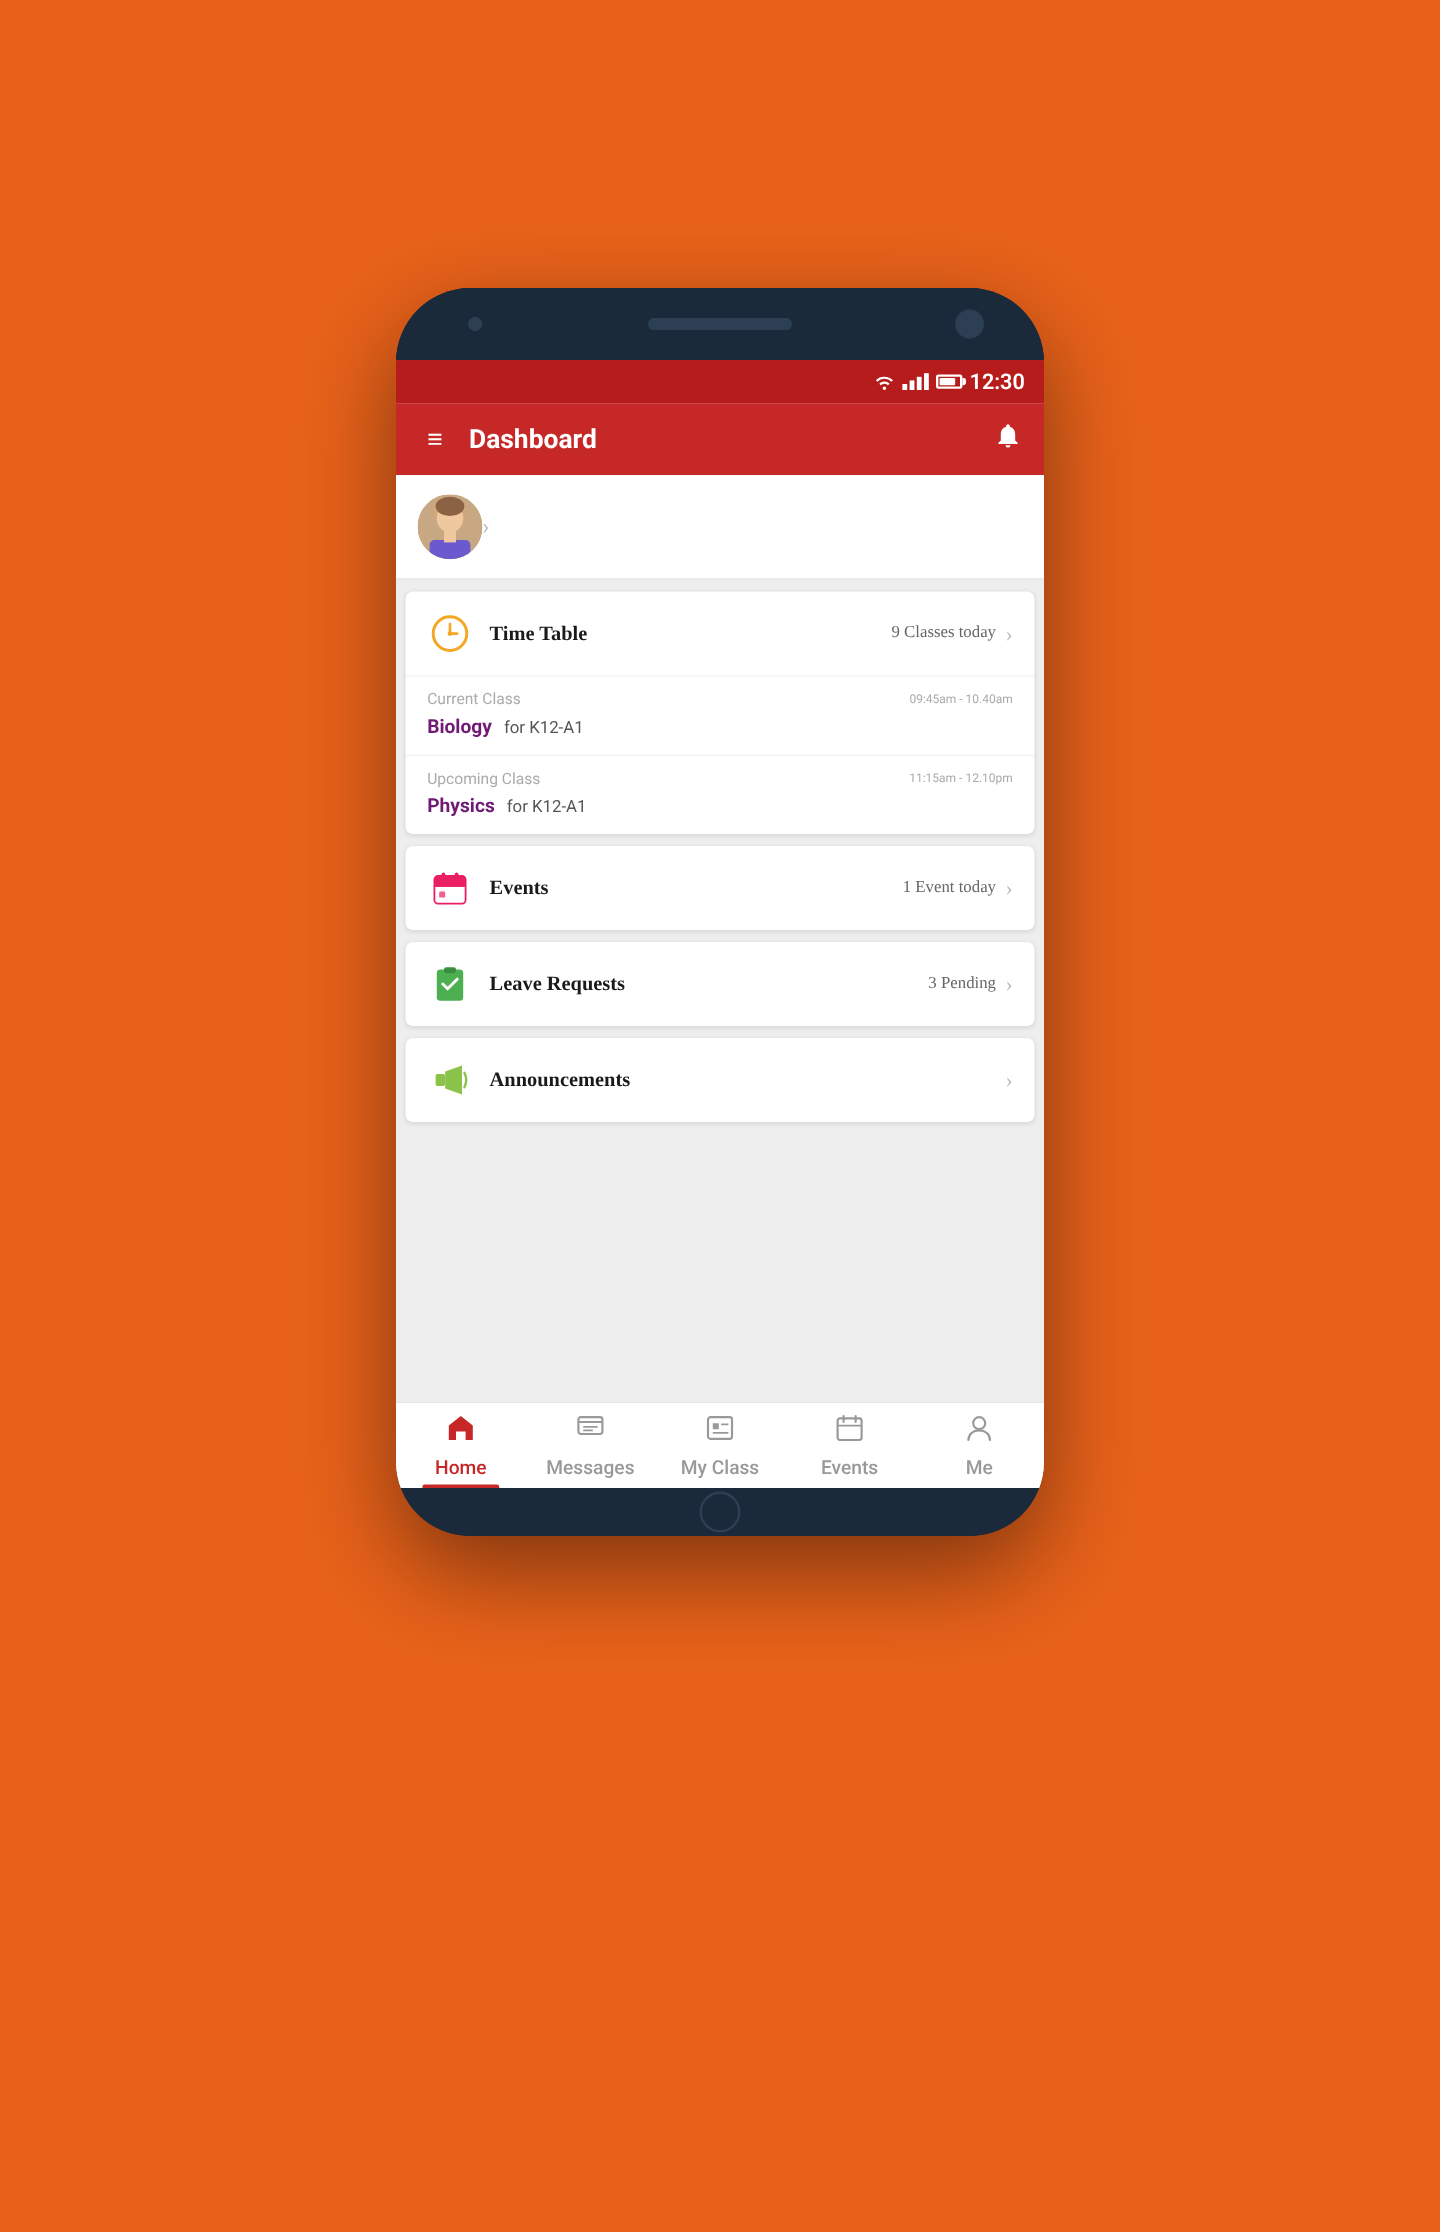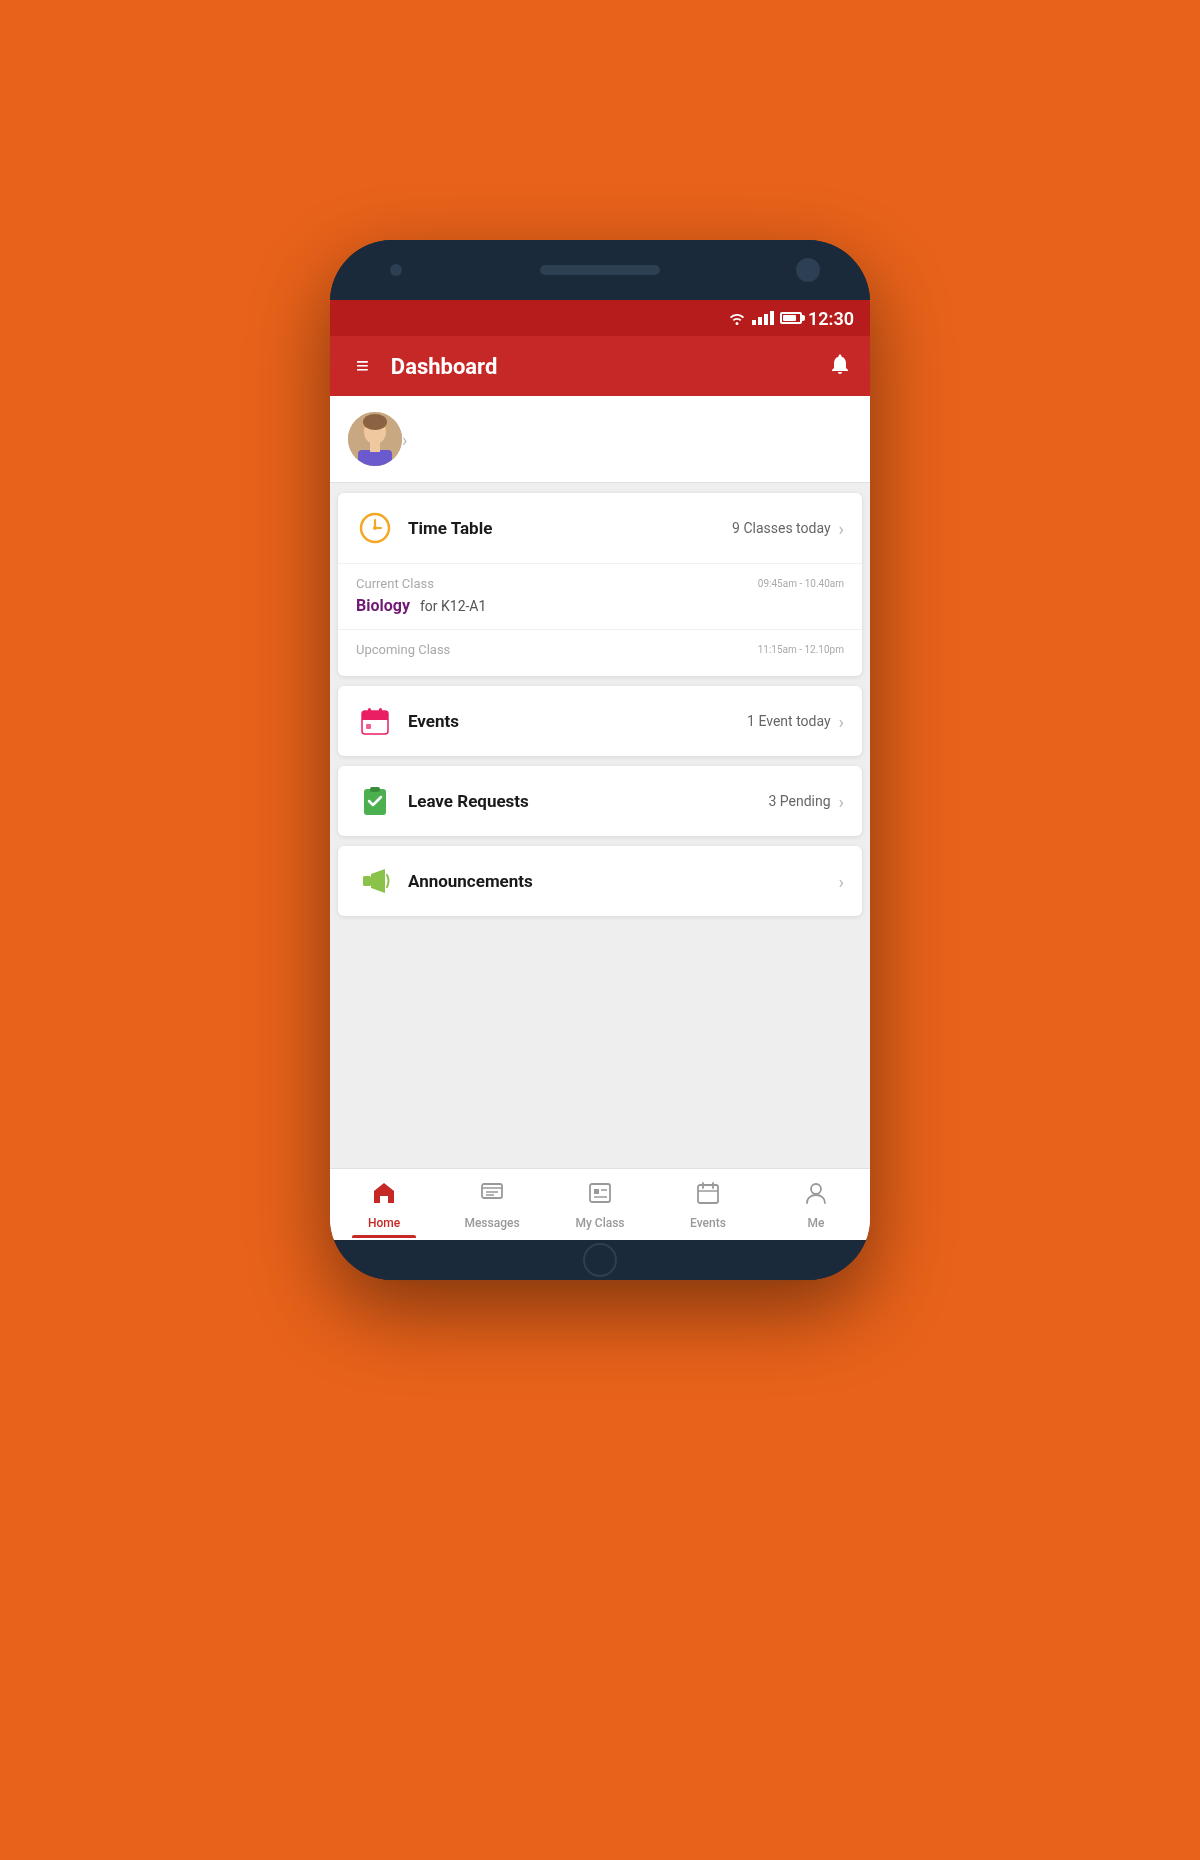--- a/index.html
+++ b/index.html
@@ -241,20 +241,21 @@
       border-radius: 6px;
       box-shadow: 0 1px 4px rgba(0,0,0,0.1);
       overflow: hidden;
     }
 
     .card-header {
       display: flex;
       align-items: center;
       padding: 16px 18px;
       cursor: pointer;
+      font-family: Liberation Serif, serif;
     }
     .card-icon {
       width: 38px;
       height: 38px;
       display: flex;
       align-items: center;
       justify-content: center;
       font-size: 26px;
       flex-shrink: 0;
     }
@@ -319,21 +320,21 @@
       align-items: center;
       gap: 4px;
       flex: 1;
       cursor: pointer;
       padding: 8px 0;
     }
     .nav-icon {
       font-size: 24px;
     }
     .nav-label {
-      font-size: 12px;
+      font-size: 16px;
       font-weight: 500;
     }
     .nav-item.active .nav-icon { color: #c62828; }
     .nav-item.active .nav-label { color: #c62828; }
     .nav-item:not(.active) .nav-icon { color: #999; }
     .nav-item:not(.active) .nav-label { color: #999; }
 
     
     .nav-item.active {
       position: relative;
@@ -469,20 +470,24 @@
           <div>
             <span class="class-subject">Biology</span>
             <span class="class-group">for K12-A1</span>
           </div>
         </div>
 
         <div class="class-item">
           <div class="class-item-header">
             <span class="class-label">Upcoming Class</span>
             <span class="class-time">11:15am - 12.10pm</span>
+          </div>
+          <div>
+            <span class="class-subject">Physics</span>
+            <span class="class-group">for K12-A1</span>
           </div>
         </div>
       </div>
 
       <div class="card">
         <div class="card-header">
           <div class="card-icon">
             <svg width="32" height="32" viewBox="0 0 32 32" fill="none" xmlns="http://www.w3.org/2000/svg">
               <rect x="3" y="6" width="26" height="23" rx="3" fill="white" stroke="#e91e63" stroke-width="1.5"></rect>
               <rect x="3" y="6" width="26" height="9" rx="2" fill="#e91e63"></rect>

